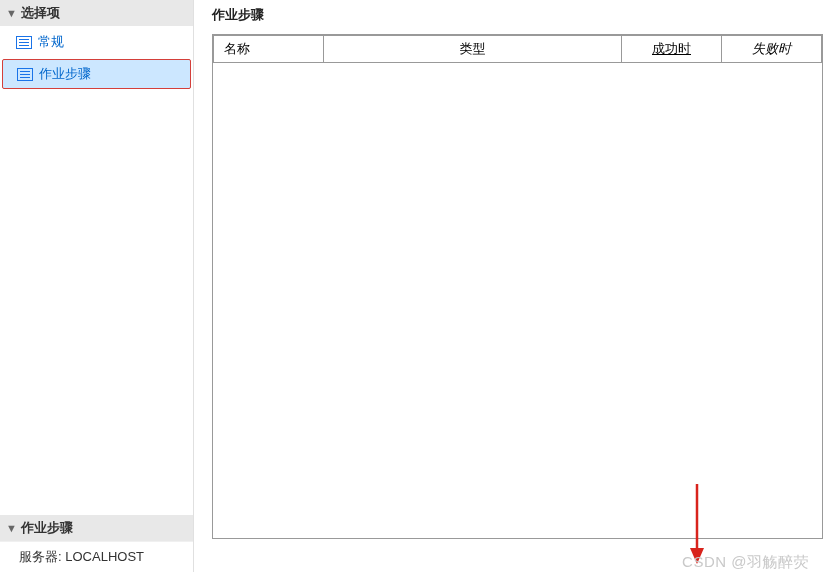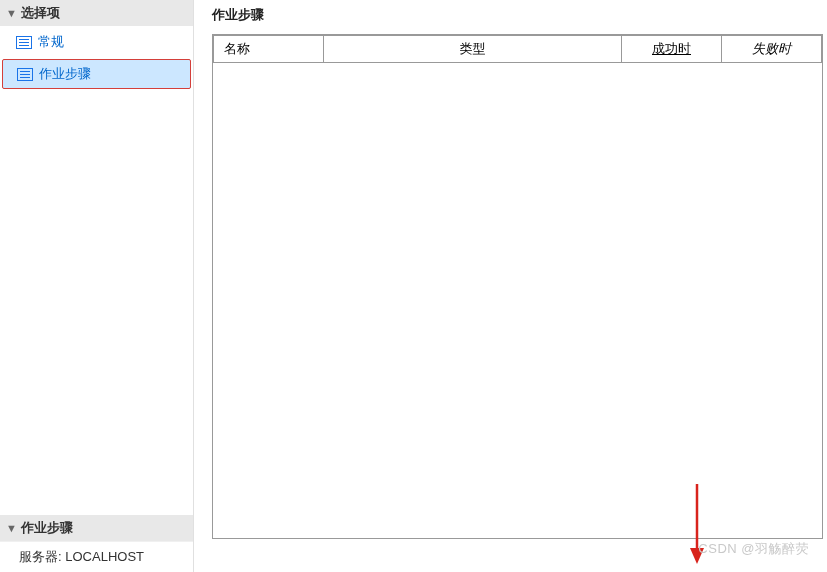--- a/index.html
+++ b/index.html
@@ -98,23 +98,23 @@
       color: #000000;
       height: 26px;
     }
     th.col-name { width: 110px; text-align: left; padding-left: 10px; }
     th.col-type { }
     th.col-success { width: 100px; text-decoration: underline; }
     th.col-fail { width: 100px; font-style: italic; }
     .watermark {
       position: absolute;
       right: 18px;
-      bottom: 14px;
+      bottom: 0;
       color: #c9c9c9;
-      font-size: 13px;
+      font-size: 15px;
       letter-spacing: 0.5px;
       pointer-events: none;
     }
     .arrow {
       position: absolute;
       right: 120px;
       bottom: 8px;
       pointer-events: none;
     }
   </style>

